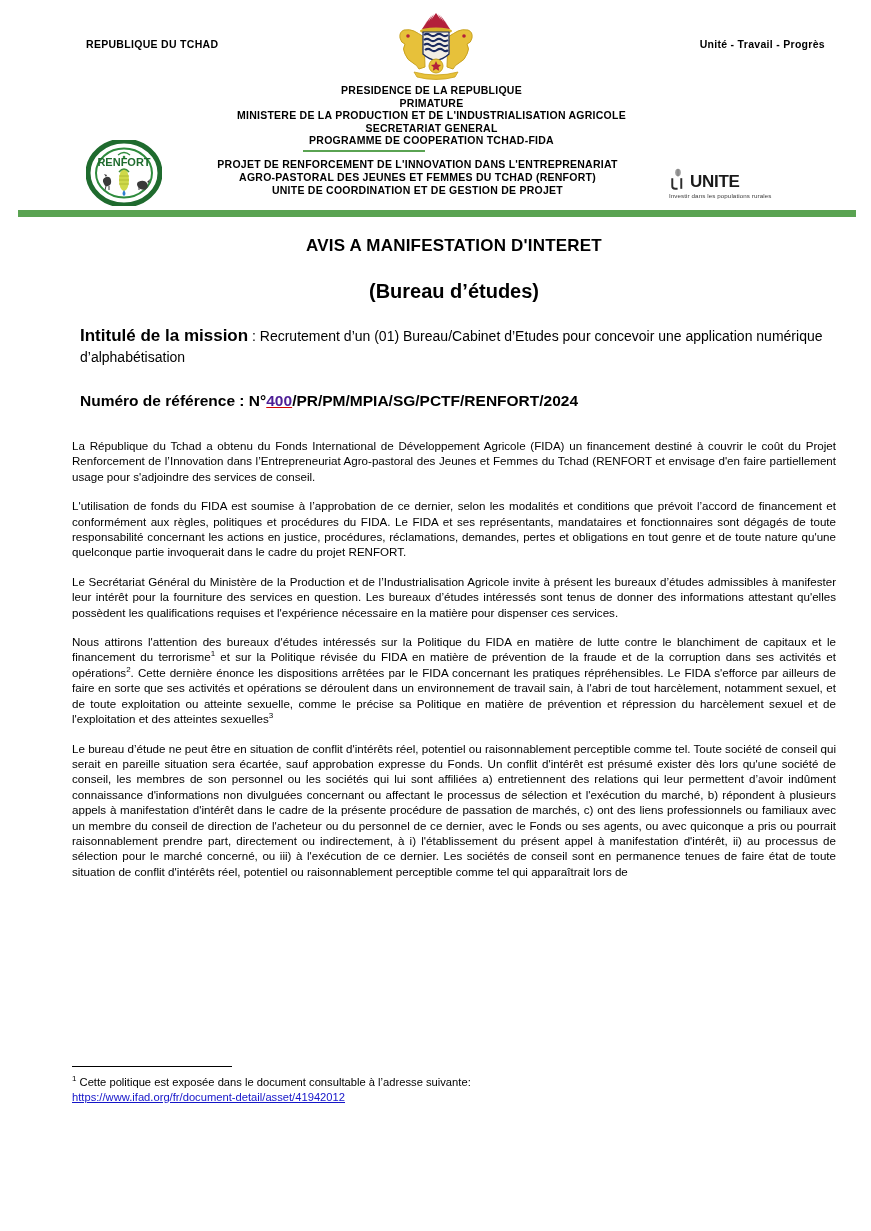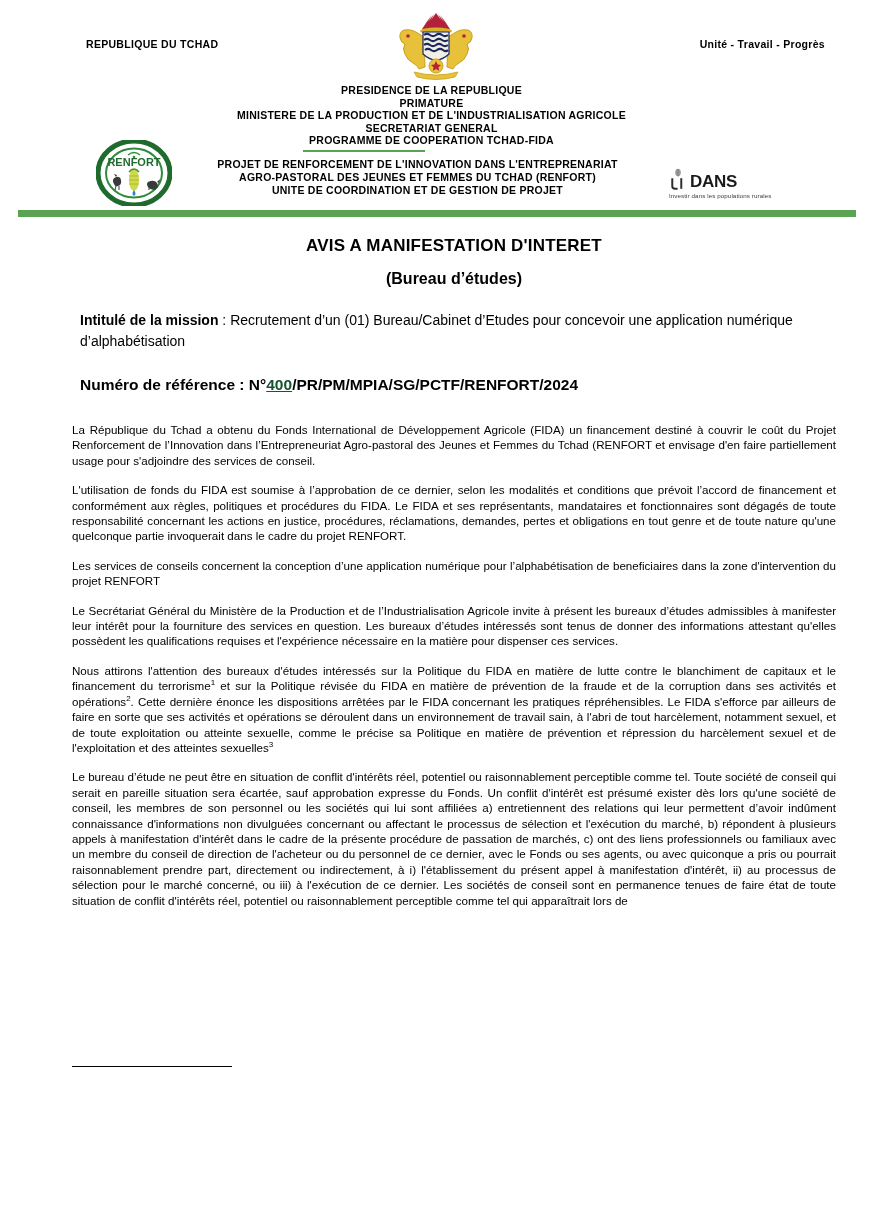--- a/index.html
+++ b/index.html
@@ -65,21 +65,21 @@
     font-size: 10.5px;
     font-weight: bold;
     line-height: 12.6px;
     letter-spacing: 0.25px;
     white-space: nowrap;
     margin-left: -8px;
   }
 
   .renfort-logo {
     position: absolute;
-    left: 96px;
+    left: 86px;
     top: 140px;
     width: 76px;
     height: 66px;
   }
 
   .green-rule-small {
     position: absolute;
     left: 303px;
     top: 150px;
     width: 122px;
@@ -145,44 +145,44 @@
   }
   .doc-title {
     text-align: center;
     font-size: 17px;
     font-weight: bold;
     margin-top: 26px;
     letter-spacing: 0.2px;
   }
   .doc-subtitle {
     text-align: center;
-    font-size: 16px;
-    font-weight: bold;
-    margin-top: 14px;
+    font-size: 20px;
+    font-weight: bold;
+    margin-top: 24px;
   }
 
   .mission-line {
     font-size: 14px;
     margin-top: 22px;
     line-height: 21px;
     padding-left: 10px;
   }
   .mission-line .lbl {
-    font-size: 14px;
+    font-size: 17px;
     font-weight: bold;
   }
 
   .refnum-line {
     font-size: 15.5px;
     font-weight: bold;
     margin-top: 24px;
     padding-left: 10px;
   }
   .refnum-red {
-    color: #14532d;
+    color: #4c1d95;
     text-decoration: underline;
     text-decoration-color: #d00000;
   }
 
   
   .para {
     font-size: 11.6px;
     line-height: 15.4px;
     text-align: justify;
     margin-top: 14px;
@@ -293,21 +293,21 @@
     </div>
 
     <div class="fida-logo">
       <div class="fida-mark">
         <svg viewBox="0 0 22 26" width="18" height="22" aria-hidden="true">
           <ellipse cx="11" cy="5" rx="3.4" ry="4.6" fill="#9a9a9a"></ellipse>
           <path d="M11 1 v9" stroke="#6f6f6f" stroke-width="0.8"></path>
           <path d="M4 12 v10 q0 3 3.5 3 h3" stroke="#2d2d2d" stroke-width="2.4" fill="none"></path>
           <path d="M15 12 v13" stroke="#2d2d2d" stroke-width="2.4" fill="none"></path>
         </svg>
-        <span class="fida-word">DANS</span>
+        <span class="fida-word">UNITE</span>
       </div>
       <div class="fida-tag">Investir dans les populations rurales</div>
     </div>
 
     <div class="green-bar"></div>
   </div>
 
   <div class="body-wrap">
 
     <div class="doc-title">AVIS A MANIFESTATION D'INTERET</div>
@@ -316,28 +316,32 @@
     <div class="mission-line">
       <span class="lbl">Intitulé de la mission</span><span> :  </span><span>Recrutement d’un (01) Bureau/Cabinet d’Etudes pour concevoir une application numérique d’alphabétisation</span>
     </div>
 
     <div class="refnum-line">
       <span>Numéro de référence : </span><span>N°</span><span class="refnum-red">400</span><span>/PR/PM/MPIA/SG/PCTF/RENFORT/2024</span>
     </div>
 
     <p class="para first">La République du Tchad a obtenu du Fonds International de Développement Agricole (FIDA) un financement destiné à couvrir le coût du Projet Renforcement de l’Innovation dans l’Entrepreneuriat Agro-pastoral des Jeunes et Femmes du Tchad (RENFORT et envisage d'en faire partiellement usage pour s'adjoindre des services de conseil.</p>
     <p class="para">L'utilisation de fonds du FIDA est soumise à l’approbation de ce dernier, selon les modalités et conditions que prévoit l’accord de financement et conformément aux règles, politiques et procédures du FIDA. Le FIDA et ses représentants, mandataires et fonctionnaires sont dégagés de toute responsabilité concernant les actions en justice, procédures, réclamations, demandes, pertes et obligations en tout genre et de toute nature qu'une quelconque partie invoquerait dans le cadre du projet RENFORT.</p>
-    <p class="para">Les services de conseils concernent la conception d’une application numérique pour l’alphabétisation de beneficiaires dans la zone d'intervention du projet RENFORT</p>
     <p class="para">Le Secrétariat Général du Ministère de la Production et de l’Industrialisation Agricole invite à présent les bureaux d’études admissibles à manifester leur intérêt pour la fourniture des services en question. Les bureaux d’études intéressés sont tenus de donner des informations attestant qu'elles possèdent les qualifications requises et l'expérience nécessaire en la matière pour dispenser ces services.</p>
 
     <p class="para"><span>Nous attirons l'attention des bureaux d'études intéressés sur la Politique du FIDA en matière de lutte contre le blanchiment de capitaux et le financement du terrorisme</span><sup>1</sup><span> et sur la Politique révisée du FIDA en matière de prévention de la fraude et de la corruption dans ses activités et opérations</span><sup>2</sup><span>. Cette dernière énonce les dispositions arrêtées par le FIDA concernant les pratiques répréhensibles. Le FIDA s'efforce par ailleurs de faire en sorte que ses activités et opérations se déroulent dans un environnement de travail sain, à l'abri de tout harcèlement, notamment sexuel, et de toute exploitation ou atteinte sexuelle, comme le précise sa Politique en matière de prévention et répression du harcèlement sexuel et de l'exploitation et des atteintes sexuelles</span><sup>3</sup></p>
 
     <p class="para">Le bureau d’étude ne peut être en situation de conflit d'intérêts réel, potentiel ou raisonnablement perceptible comme tel. Toute société de conseil qui serait en pareille situation sera écartée, sauf approbation expresse du Fonds. Un conflit d'intérêt est présumé exister dès lors qu'une société de conseil, les membres de son personnel ou les sociétés qui lui sont affiliées a) entretiennent des relations qui leur permettent d’avoir indûment connaissance d'informations non divulguées concernant ou affectant le processus de sélection et l'exécution du marché, b) répondent à plusieurs appels à manifestation d'intérêt dans le cadre de la présente procédure de passation de marchés, c) ont des liens professionnels ou familiaux avec un membre du conseil de direction de l'acheteur ou du personnel de ce dernier, avec le Fonds ou ses agents, ou avec quiconque a pris ou pourrait raisonnablement prendre part, directement ou indirectement, à i) l'établissement du présent appel à manifestation d'intérêt,    ii)    au    processus    de    sélection    pour    le    marché    concerné,    ou iii) à l'exécution de ce dernier. Les sociétés de conseil sont en permanence tenues de faire état de toute situation de conflit d'intérêts réel, potentiel ou raisonnablement perceptible comme tel qui apparaîtrait lors de</p>
   </div>
 
   <div class="footnotes">
     <div class="fn-rule"></div>
 
+    <div class="fn">
+      <sup>1</sup>
+      <span>Cette politique est exposée dans le document consultable à l’adresse suivante:</span><br>
+      <span class="link">https://www.ifad.org/fr/document-detail/asset/41942012</span><span class="dot"></span>
+    </div>
 
 
   </div>
 
 </div>
 
 </body></html>

